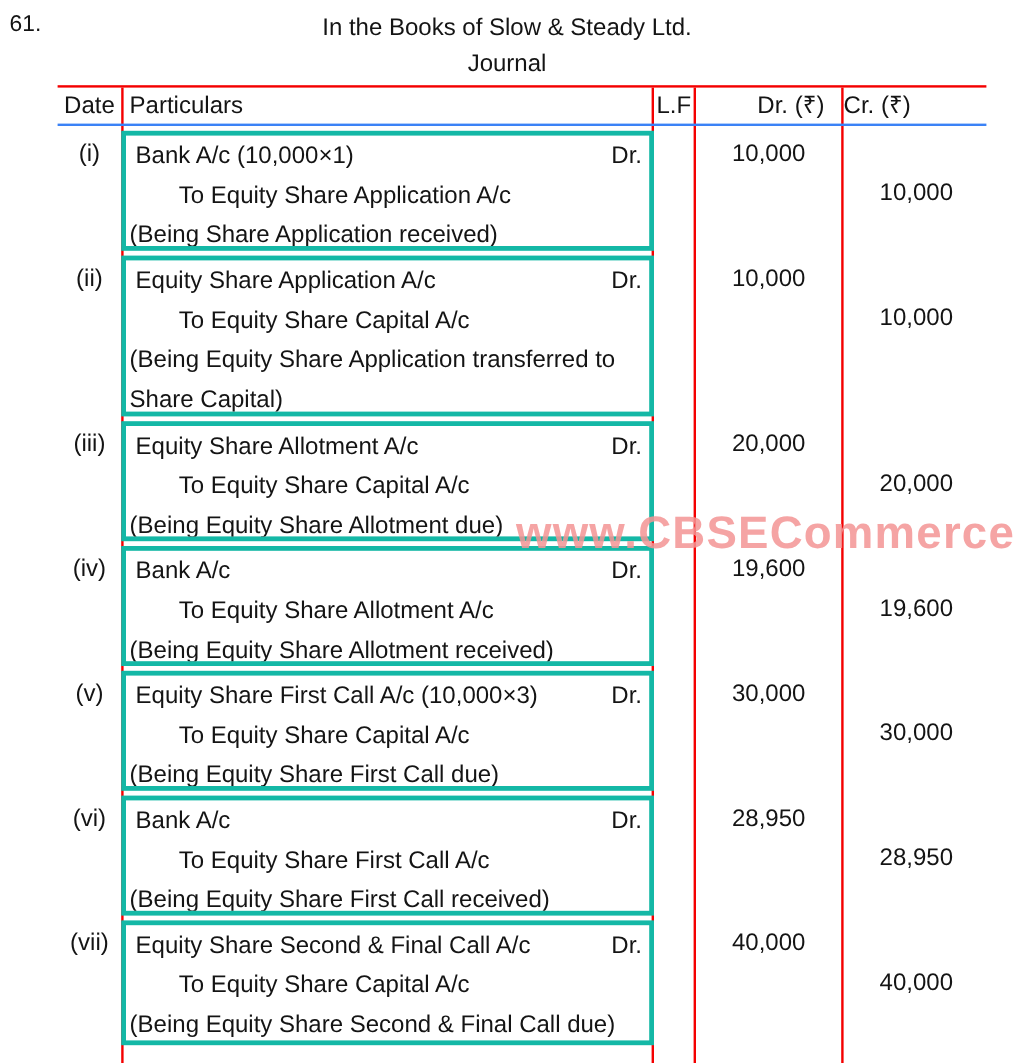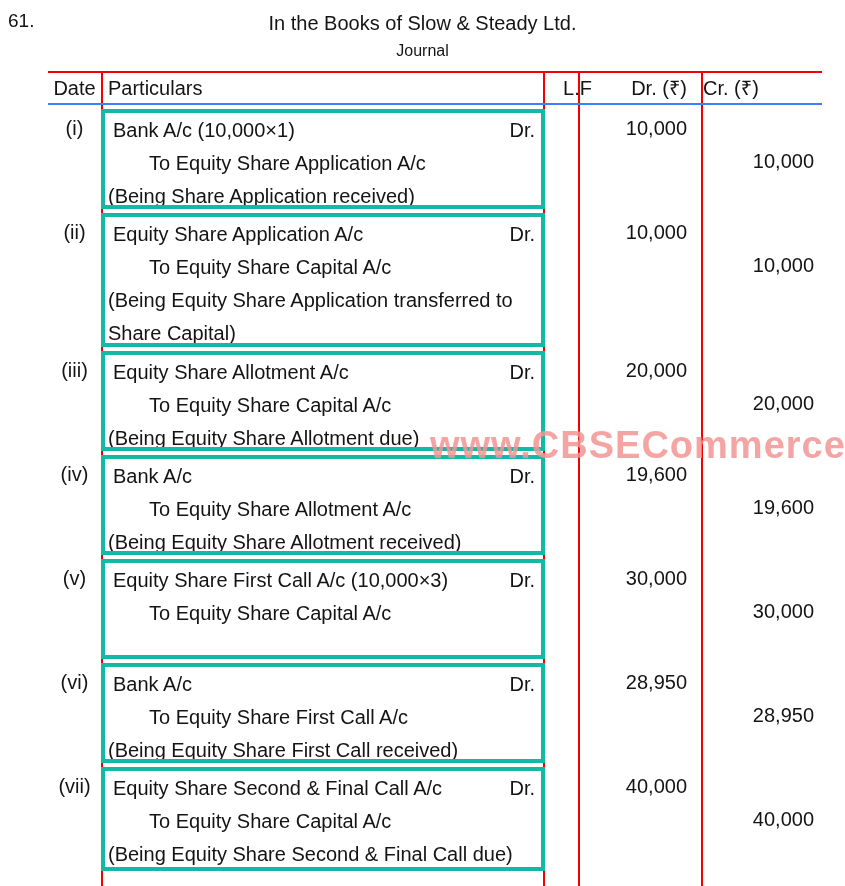--- a/index.html
+++ b/index.html
@@ -2,53 +2,53 @@
 <html><head>
 <meta charset="utf-8">
 <style>
   html,body{margin:0;padding:0;background:#ffffff;}
   .page{
     position:relative;width:845px;height:886px;background:#ffffff;overflow:hidden;
     font-family:"Liberation Sans", sans-serif;color:#141414;font-size:20px;border-radius:13px;
   }
   .problem-no{position:absolute;left:8px;top:10px;font-size:19px;}
   .title{position:absolute;left:0;top:12px;width:100%;text-align:center;font-size:20px;}
-  .subtitle{position:absolute;left:0;top:42px;width:100%;text-align:center;font-size:16px;}
+  .subtitle{position:absolute;left:0;top:42px;width:100%;text-align:center;font-size:20px;}
 
   .journal{
     position:absolute;left:48px;top:71px;width:774px;height:815px;
     border-top:2px solid #f40000;box-sizing:border-box;
   }
   .vline{position:absolute;top:0;bottom:0;width:2px;background:#f40000;}
   .vl-date{left:53px;}
   .vl-lf-left{left:495px;}
   .vl-lf-right{left:530px;}
   .vl-drcr{left:653px;}
 
   .thead{position:absolute;left:0;top:0;width:100%;height:30px;border-bottom:2px solid #3b82f6;box-sizing:content-box;}
   .th{position:absolute;top:0;line-height:30px;white-space:nowrap;}
   .th-date{left:0;width:53px;text-align:center;}
   .th-part{left:60px;}
-  .th-lf{left:495px;width:37px;text-align:center;padding-left:16px;}
+  .th-lf{left:495px;width:37px;text-align:center;}
   .th-dr{left:532px;width:107px;text-align:right;}
   .th-cr{left:655px;width:111px;}
 
   .entry{position:absolute;left:0;width:100%;}
   .entry-date{position:absolute;left:0;top:3px;width:53px;text-align:center;line-height:33px;}
   .pbox{
     position:absolute;left:53px;top:0;width:444px;height:100%;
     border:4px solid #14b8a6;box-sizing:border-box;padding-top:1px;overflow:hidden;
   }
   .pline{line-height:33px;white-space:nowrap;}
   .l-debit{display:flex;padding:0 6px 0 8px;}
   .l-debit .acct{flex:1 1 auto;}
   .l-debit .drlbl{flex:0 0 auto;}
   .l-credit{padding-left:44px;}
   .l-narr{padding-left:3px;}
-  .amt{position:absolute;line-height:33px;text-align:right;white-space:nowrap;}
+  .amt{position:absolute;line-height:33px;white-space:nowrap;padding-left:30px;}
   .amt-dr{left:532px;width:107px;top:3px;}
   .amt-cr{left:655px;width:111px;top:36px;}
 
   .watermark{
     position:absolute;left:430px;top:424px;z-index:5;
     font-weight:bold;font-size:38px;letter-spacing:1px;
     color:rgba(243,148,148,0.85);white-space:nowrap;
   }
 </style>
 </head>
@@ -135,20 +135,21 @@
     </div>
 
     <div class="entry" style="top:486px;height:100px;">
       <div class="entry-date">(v)</div>
       <div class="pbox">
         <div class="pline l-debit">
             <span class="acct">Equity Share First Call A/c (10,000×3)</span>
             <span class="drlbl">Dr.</span>
           </div>
         <div class="pline l-credit">To Equity Share Capital A/c</div>
+        <div class="pline l-narr">(Being Equity Share First Call due)</div>
       </div>
       <div class="amt amt-dr">30,000</div>
       <div class="amt amt-cr">30,000</div>
     </div>
 
     <div class="entry" style="top:590px;height:100px;">
       <div class="entry-date">(vi)</div>
       <div class="pbox">
         <div class="pline l-debit">
             <span class="acct">Bank A/c</span>

